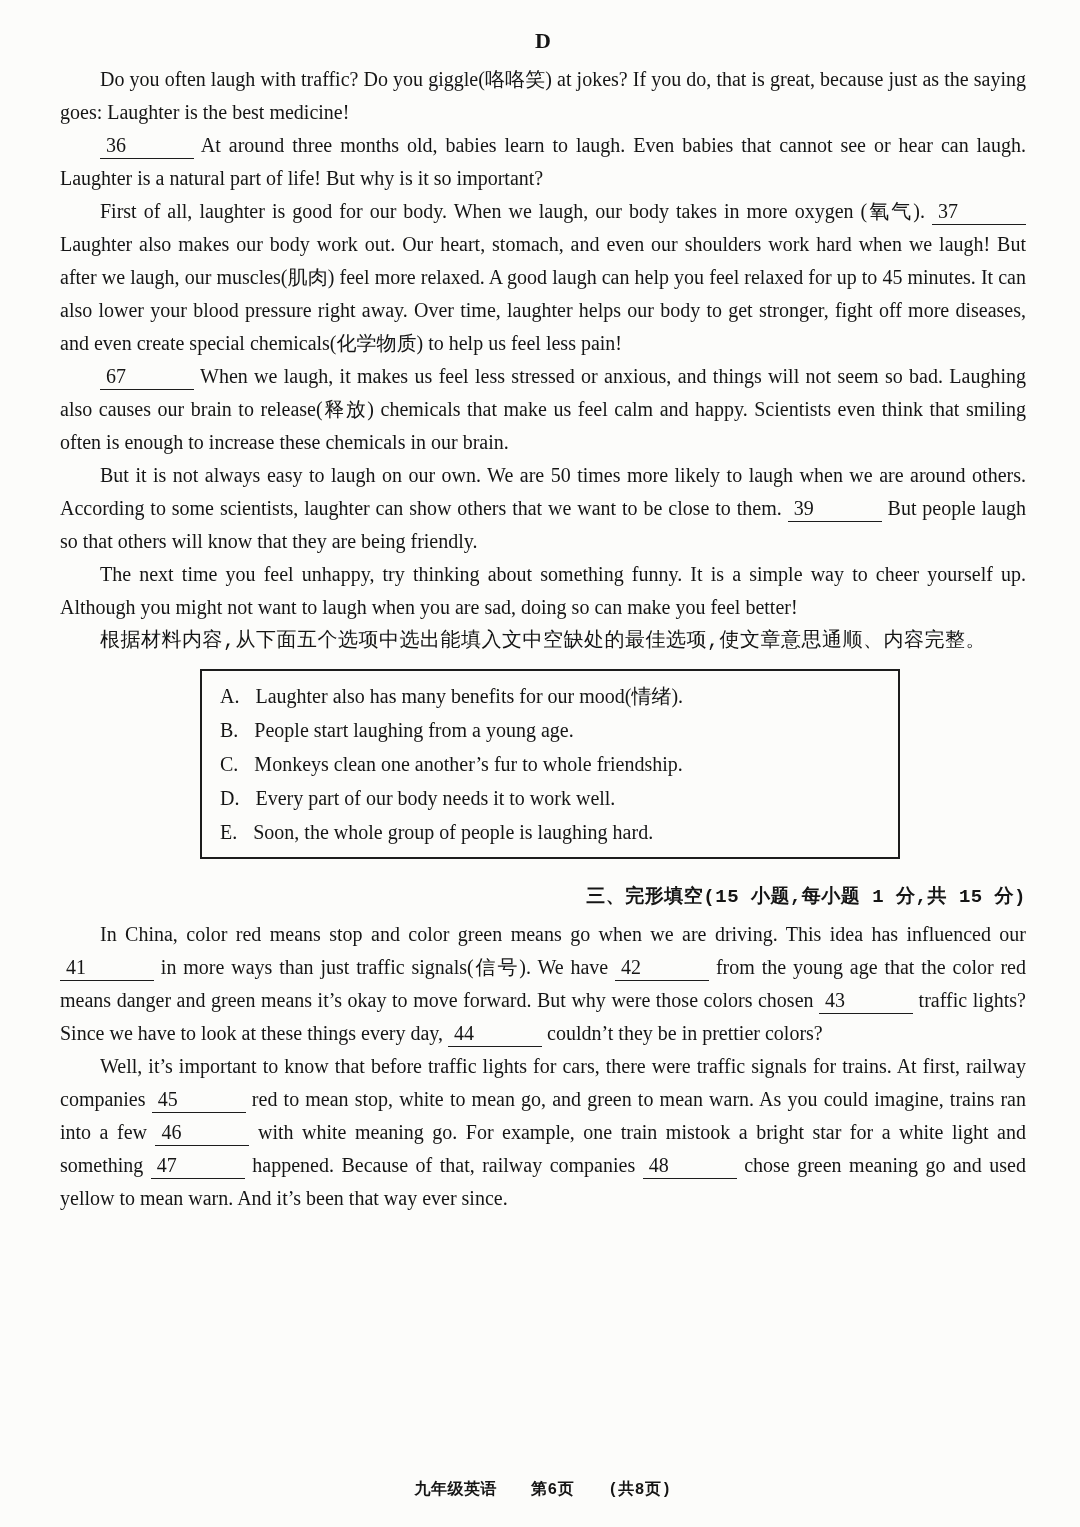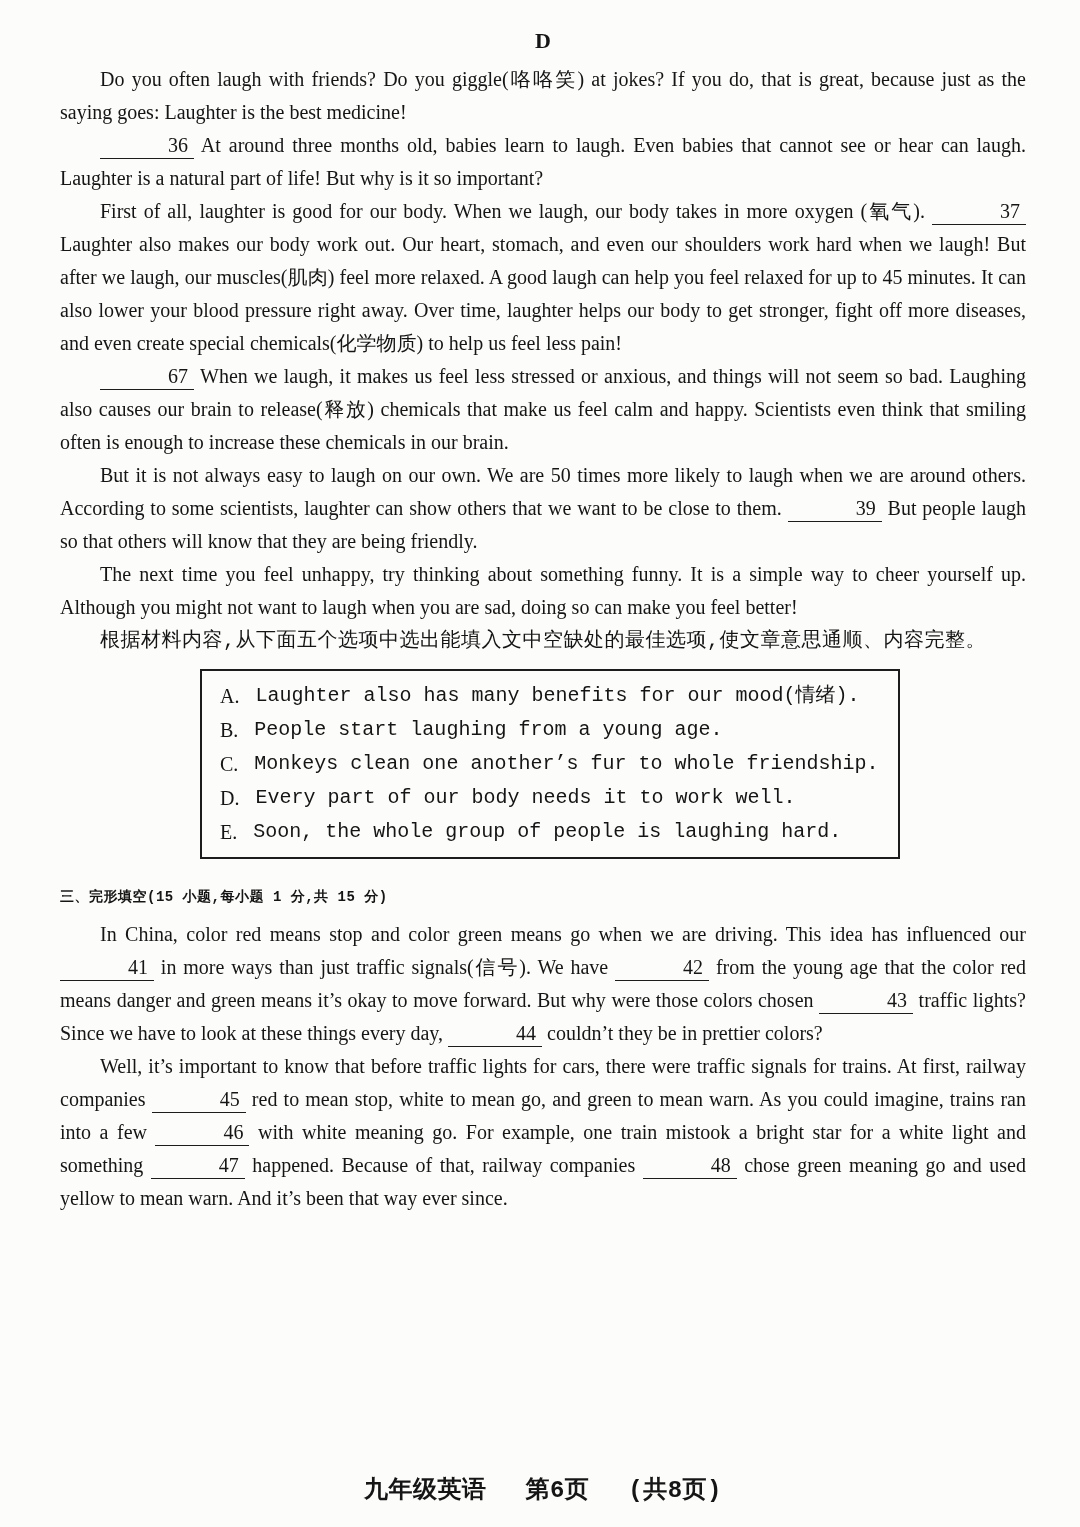--- a/index.html
+++ b/index.html
@@ -26,64 +26,65 @@
   .para{
     margin:0;
     text-align:justify;
     text-indent:2em;
   }
   .para .seg{ text-indent:0; }
   .blank{
     display:inline-block;
     min-width:82px;
     padding:0 6px;
-    text-align:right;
+    text-align:left;
     text-indent:0;
     border-bottom:1.6px solid #1c1c1c;
     line-height:26px;
   }
   .cn{ letter-spacing:0.5px;font-family:Liberation Mono, monospace; }
   .options-box{
     border:2px solid #1c1c1c;
     margin:12px 0 14px 140px;
     width:700px;
     box-sizing:border-box;
     padding:8px 18px;
   }
   .option{
     display:flex;
     gap:16px;
     line-height:34px;
     text-align:left;
   }
   .opt-label{ flex:0 0 auto; }
-  .opt-text{ flex:1 1 auto;font-family:Liberation Mono, monospace; }
+  .opt-text{ flex:1 1 auto; }
   .section-heading{
     font-weight:700;
-    font-size:14px;
+    font-size:19px;
     margin:8px 0 4px 0;
     text-indent:0;
+    text-align:right;
   }
   .footer{
     margin-top:auto;
     padding-top:28px;
     text-align:center;
     font-weight:600;
-    font-size:24px;
+    font-size:16px;
   }
   .footer span{ margin:0 12px; }
 </style>
 </head>
 <body>
 
 <div class="page">
 
   <div class="section-letter">D</div>
 
-  <p class="para"><span class="seg">Do you often laugh with friends? Do you giggle(咯咯笑) at jokes? If you do, that is great, because just as the saying goes: Laughter is the best medicine!</span></p>
+  <p class="para"><span class="seg">Do you often laugh with traffic? Do you giggle(咯咯笑) at jokes? If you do, that is great, because just as the saying goes: Laughter is the best medicine!</span></p>
 
   <p class="para"><span class="blank">36</span><span class="seg"> At around three months old, babies learn to laugh. Even babies that cannot see or hear can laugh. Laughter is a natural part of life! But why is it so important?</span></p>
 
   <p class="para"><span class="seg">First of all, laughter is good for our body. When we laugh, our body takes in more oxygen (氧气). </span><span class="blank">37</span><span class="seg"> Laughter also makes our body work out. Our heart, stomach, and even our shoulders work hard when we laugh! But after we laugh, our muscles(肌肉) feel more relaxed. A good laugh can help you feel relaxed for up to 45 minutes. It can also lower your blood pressure right away. Over time, laughter helps our body to get stronger, fight off more diseases, and even create special chemicals(化学物质) to help us feel less pain!</span></p>
 
   <p class="para"><span class="blank">67</span><span class="seg"> When we laugh, it makes us feel less stressed or anxious, and things will not seem so bad. Laughing also causes our brain to release(释放) chemicals that make us feel calm and happy. Scientists even think that smiling often is enough to increase these chemicals in our brain.</span></p>
 
   <p class="para"><span class="seg">But it is not always easy to laugh on our own. We are 50 times more likely to laugh when we are around others. According to some scientists, laughter can show others that we want to be close to them. </span><span class="blank">39</span><span class="seg"> But people laugh so that others will know that they are being friendly.</span></p>
 
 

